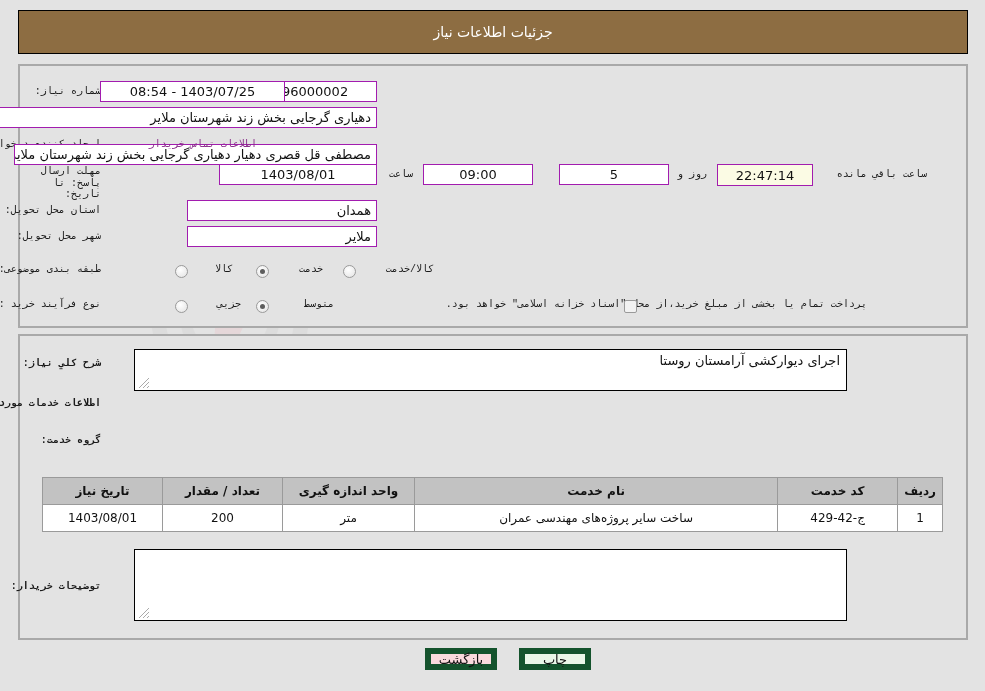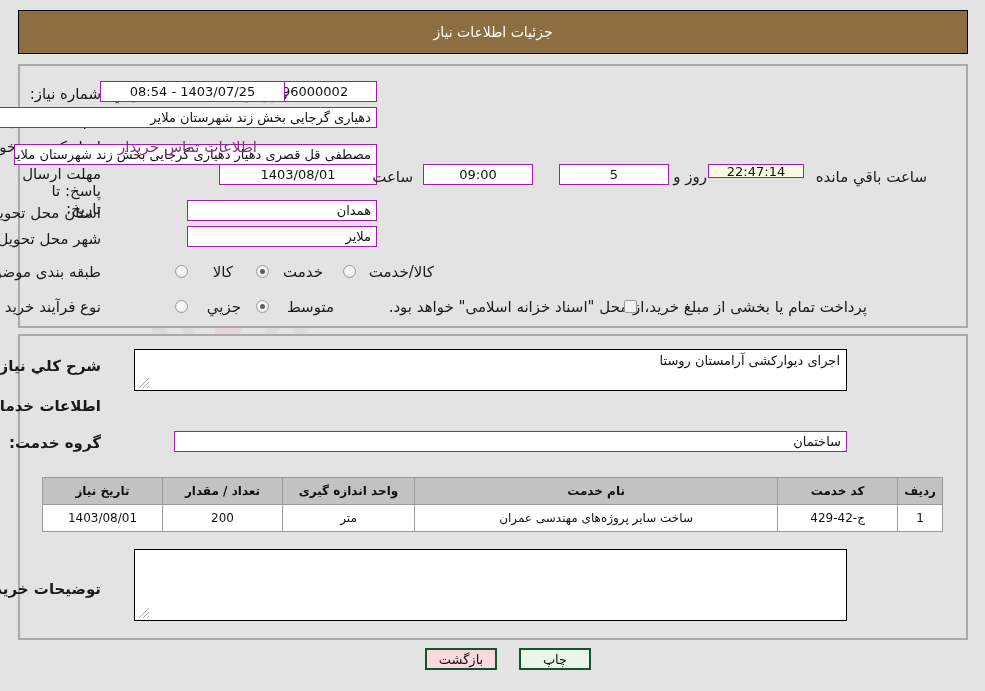--- a/index.html
+++ b/index.html
@@ -72,25 +72,26 @@
     border: 2px solid #a9a9a9;
     background: #e3e3e3;
     z-index: 1;
   }
   #panel-top    { left: 18px; top: 64px;  width: 950px; height: 264px; }
   #panel-bottom { left: 18px; top: 334px; width: 950px; height: 306px; }
 
   
   .lbl {
     position: absolute;
-    font-size: 15px;
+    font-size: 10px;
     color: #1a1a1a;
     white-space: nowrap;
     z-index: 3;
     line-height: 1.15;
+    font-family: Liberation Mono, monospace;
   }
   .lbl.bold { font-weight: bold; }
   .lbl.link { color: #8a2f8a; }
 
   
   .fld {
     position: absolute;
     background: #ffffff;
     border: 1px solid #a21caf;
     font-size: 13px;
@@ -177,21 +178,21 @@
     height: 27px;
     padding: 0 6px;
     text-align: center;
     color: #111;
     white-space: nowrap;
   }
 
   
   .btn {
     position: absolute;
-    border: 2px solid #14532d;
+    border: 6px solid #14532d;
     font-size: 13px;
     color: #111;
     display: flex;
     align-items: center;
     justify-content: center;
     z-index: 4;
     cursor: pointer;
   }
   #btn-print { left: 519px; top: 648px; width: 72px; height: 22px; background: #eaf6e8; }
   #btn-back  { left: 425px; top: 648px; width: 72px; height: 22px; background: #fadadd; }
@@ -230,21 +231,21 @@
   <div class="lbl" style="right:884px; top:139px;">ایجاد کننده درخواست:</div>
   <div class="fld" style="right:608px; top:144px; width:363px; height:21px;">مصطفی قل قصری دهیار دهیاری گرجایی بخش زند شهرستان ملایر</div>
   <div class="lbl link" style="right:728px; top:139px;">اطلاعات تماس خریدار</div>
 
   <div class="lbl" style="right:884px; top:166px; white-space:normal; width:86px; text-align:right;">مهلت ارسال پاسخ: تا تاریخ:</div>
   <div class="fld center" style="right:608px; top:164px; width:158px; height:21px;">1403/08/01</div>
   <div class="lbl" style="right:572px; top:169px;">ساعت</div>
   <div class="fld center" style="right:452px; top:164px; width:110px; height:21px;">09:00</div>
   <div class="fld center" style="right:316px; top:164px; width:110px; height:21px;">5</div>
   <div class="lbl" style="right:278px; top:169px;">روز و</div>
-  <div class="fld cream center" style="right:181px; top:164px; width:96px; height:14px;">22:47:14</div>
+  <div class="fld cream center" style="right:172px; top:164px; width:96px; height:22px;">22:47:14</div>
   <div class="lbl" style="right:58px; top:169px;">ساعت باقي مانده</div>
 
   <div class="lbl" style="right:884px; top:205px;">استان محل تحویل:</div>
   <div class="fld" style="right:608px; top:200px; width:190px; height:21px;">همدان</div>
 
   <div class="lbl" style="right:884px; top:231px;">شهر محل تحویل:</div>
   <div class="fld" style="right:608px; top:226px; width:190px; height:21px;">ملایر</div>
 
   <div class="lbl" style="right:884px; top:264px;">طبقه بندی موضوعی:</div>
   <span class="radio" style="right:797px; top:265px;"></span>
@@ -268,21 +269,20 @@
   <div class="ta" style="right:138px; top:349px; width:713px; height:42px;">
     <span>اجرای دیوارکشی آرامستان روستا</span>
     <svg class="grip" viewBox="0 0 12 12">
       <path d="M11 1 L1 11 M11 5 L5 11 M11 9 L9 11" stroke="#666" stroke-width="1" fill="none"></path>
     </svg>
   </div>
 
   <div class="lbl bold" style="right:884px; top:398px;">اطلاعات خدمات مورد نیاز</div>
 
   <div class="lbl bold" style="right:884px; top:435px;">گروه خدمت:</div>
-  <div class="fld" style="right:138px; top:431px; width:673px; height:21px;">ساختمان</div>
 
   <table id="svc-table">
     <thead>
       <tr>
         <th style="width:38px;">ردیف</th>
         <th style="width:120px;">کد خدمت</th>
         <th>نام خدمت</th>
         <th style="width:132px;">واحد اندازه گیری</th>
         <th style="width:120px;">تعداد / مقدار</th>
         <th style="width:120px;">تاریخ نیاز</th>

